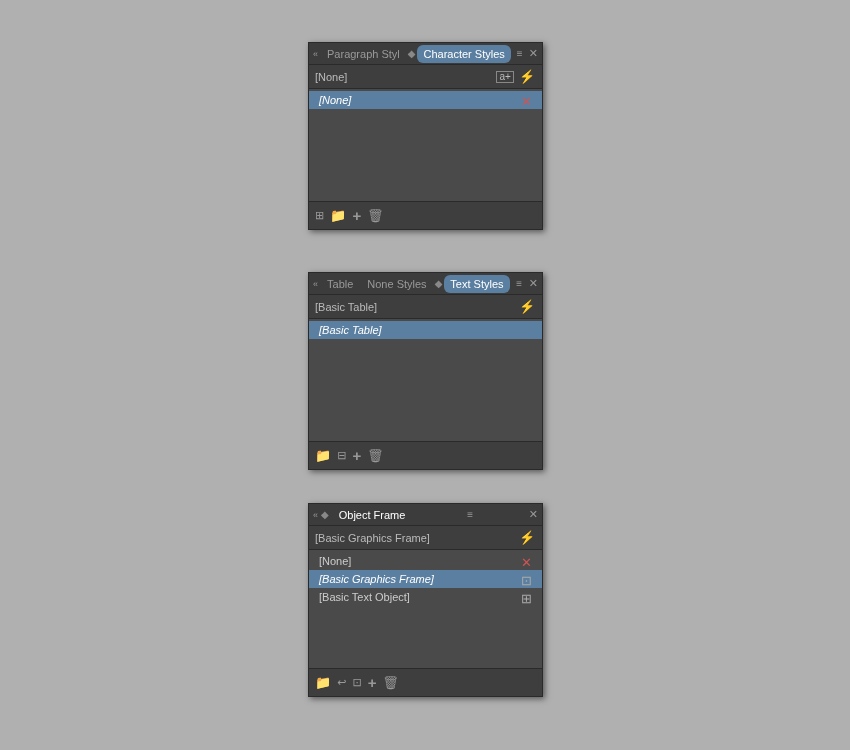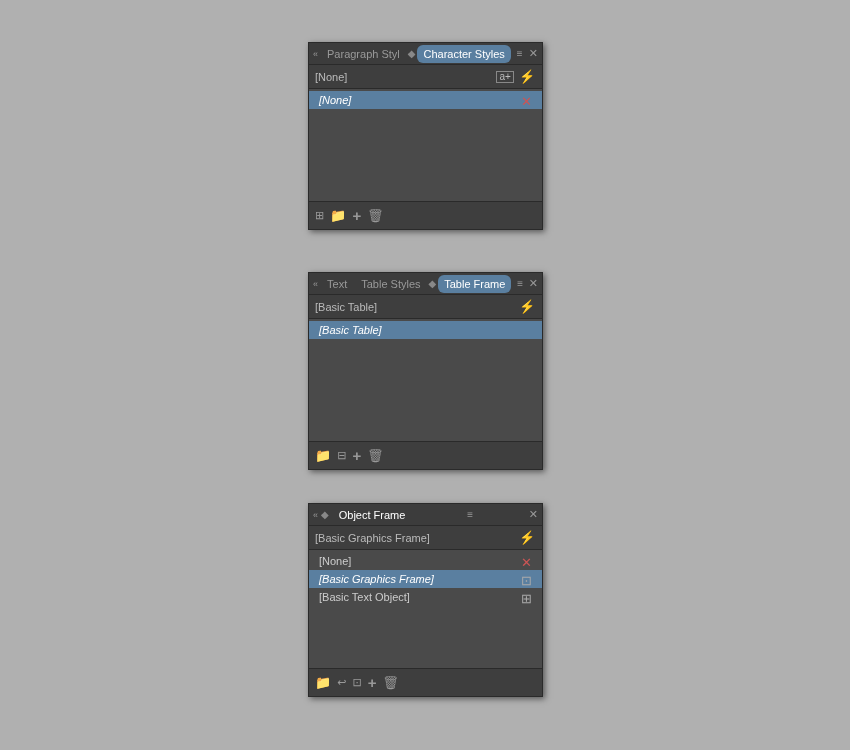--- a/index.html
+++ b/index.html
@@ -212,24 +212,24 @@
       <span class="footer-icon">📁</span>
       <span class="footer-icon" style="font-size:15px;font-weight:bold;">+</span>
       <span class="footer-icon">🗑</span>
     </div>
   </div>
 </div>
 
 <div id="panel2" class="panel">
   <div class="panel-titlebar">
     <span class="collapse-btn">«</span>
-    <span class="tab inactive">Text</span>
-    <span class="tab inactive">Table Styles</span>
+    <span class="tab inactive">Table</span>
+    <span class="tab inactive">None Styles</span>
     <span style="color:#888;font-size:10px;">◆</span>
-    <span class="tab active">Table Frame</span>
+    <span class="tab active">Text Styles</span>
     <span class="menu-btn" style="margin-left:auto;">≡</span>
     <span class="close-btn">✕</span>
   </div>
   <div class="panel-toolbar">
     <div class="left-items">
       <span class="style-label">[Basic Table]</span>
     </div>
     <div class="right-items">
       <span class="flash-icon">⚡</span>
     </div>

